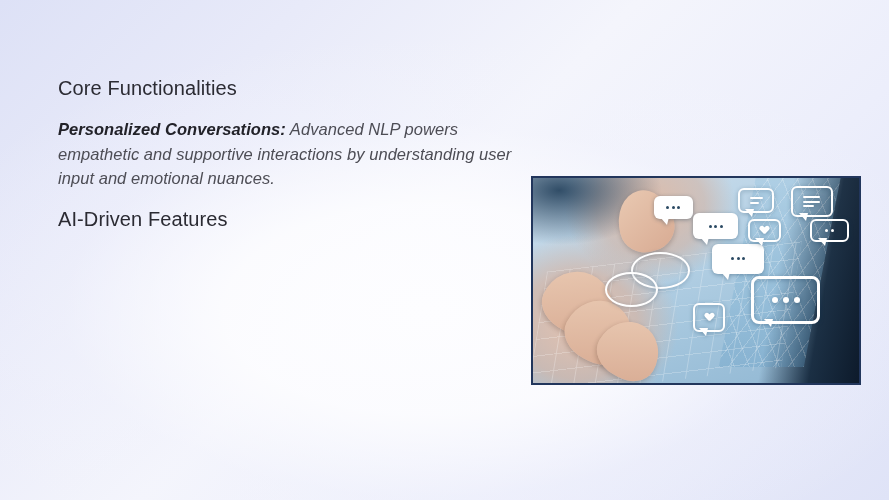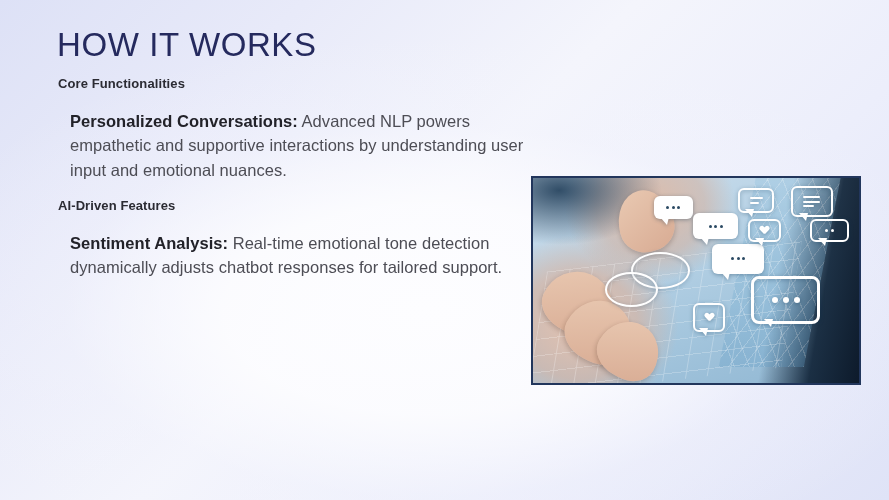--- a/index.html
+++ b/index.html
@@ -26,40 +26,41 @@
     color:#252a5e;
     white-space:nowrap;
     font-family:"Liberation Sans", sans-serif;
   }
 
   
   #textcol{
     position:absolute;left:58px;top:76px;width:470px;
   }
   .section-head{
-    font-size:13px;
-    font-weight:bold;
+    font-size:20px;
+    font-weight:normal;
     color:#2b2b33;
     letter-spacing:0.1px;
     margin:0 0 17px 0;
     line-height:1.2;
   }
   .para{
     font-size:16.5px;
     line-height:24.5px;
     color:#4d4d55;
-    margin:0 0 16px 12px;
+    margin:0 0 16px 0;
     letter-spacing:0.05px;
+    font-style:italic;
   }
   .para .lead{
     font-weight:bold;
     color:#222229;
   }
   #p-mem{ margin-bottom:22px; }
-  #head-ai{ margin-top:0; margin-bottom:17px; }
+  #head-ai{ margin-top:0; margin-bottom:23px; }
   #p-sent{ margin-bottom:22px; }
   #p-vis{ margin-bottom:0; }
 
   
   #photo-wrap{
     position:absolute;left:531px;top:176px;width:330px;height:209px;
     border:2px solid #22365c;
     box-sizing:border-box;
     background:#bcd4e6;
     overflow:hidden;
@@ -154,36 +155,32 @@
     filter:drop-shadow(0 1px 2px rgba(0,40,70,.3));
   }
   #o1{left:30%;top:36%;width:17%;height:16%;}
   #o2{left:22%;top:46%;width:15%;height:15%;}
 </style>
 </head>
 <body>
 
 <div id="slide">
 
-  <div id="title">HOW IT WORKS</div>
 
   <div id="textcol">
 
     <div class="section-head">Core Functionalities</div>
 
     <p class="para" id="p-pers">
       <span class="lead">Personalized Conversations:</span><span> Advanced NLP powers empathetic and supportive interactions by understanding user input and emotional nuances.</span>
     </p>
 
 
     <div class="section-head" id="head-ai">AI-Driven Features</div>
 
-    <p class="para" id="p-sent">
-      <span class="lead">Sentiment Analysis:</span><span> Real-time emotional tone detection dynamically adjusts chatbot responses for tailored support.</span>
-    </p>
 
 
   </div>
 
   <div id="photo-wrap">
     <div id="photo">
       <div id="screenpanel"></div>
       <div id="keys"></div>
       <div id="fingerD"></div>
       <div id="fingerA"></div>

